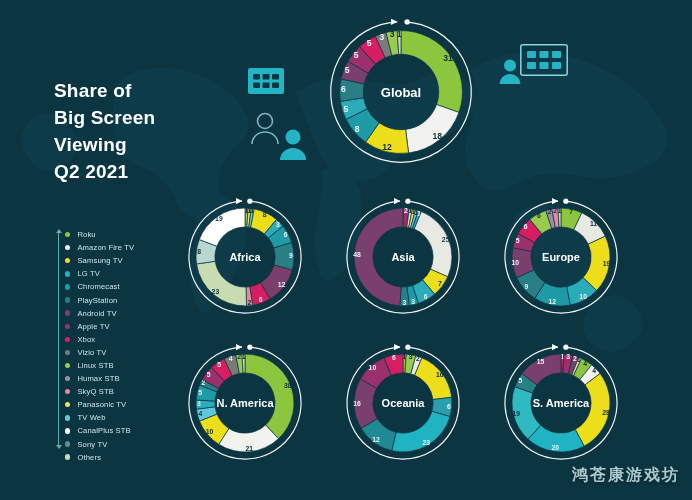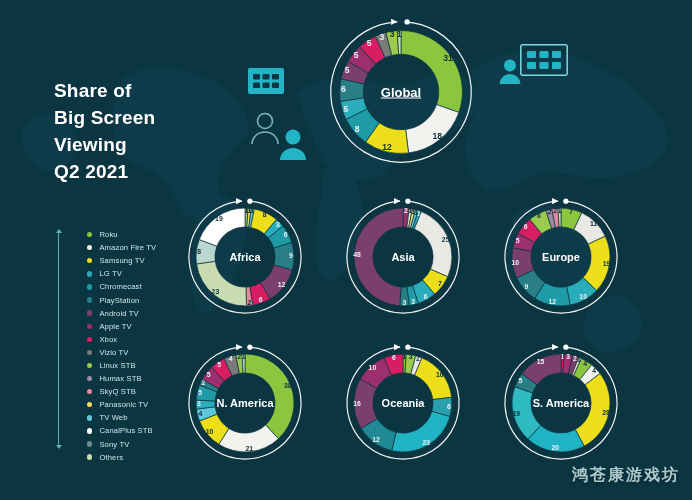--- a/index.html
+++ b/index.html
@@ -9,21 +9,21 @@
     font-family:"Liberation Sans", sans-serif;
     position:relative;
   }
   #stage{position:absolute;inset:0;}
   .worldmap{position:absolute;inset:0;opacity:.32;}
   .title{
     position:absolute;left:54px;top:78px;
     color:#ffffff;font-weight:bold;font-size:19px;line-height:1.42;
     letter-spacing:.2px;
   }
-  .legend{position:absolute;left:58px;top:228px;padding-left:22px;}
+  .legend{position:absolute;left:58px;top:228px;}
   .legend-rail{
     position:absolute;left:0;top:2px;width:1px;height:218px;
     background:#7fd8d0;opacity:.75;
   }
   .legend-rail:before{
     content:"";position:absolute;left:-2.5px;top:-1px;width:0;height:0;
     border-left:3px solid transparent;border-right:3px solid transparent;
     border-bottom:4px solid #7fd8d0;
   }
   .legend-rail:after{
@@ -236,21 +236,21 @@
         <text x="29.031469238378243" y="37.813957923792245" class="seg-val lt" style="font-size:8.584px">5</text>
         <path d="M32.62161356722841 28.610072304307174 A61.419999999999995 61.419999999999995 0 0 1 48.32887561705367 18.202063004844902 L58.22617658397274 39.7145206415312 A37.74 37.74 0 0 0 48.5747264087789 46.10980346409235 Z" fill="#d81e63" stroke="#0b3541" stroke-width="0.7"></path>
         <text x="42.11749376071955" y="25.88447032503702" class="seg-val lt" style="font-size:8.584px">5</text>
         <path d="M48.32887561705367 18.202063004844902 A61.419999999999995 61.419999999999995 0 0 1 59.01881931094335 14.435072188729755 L64.79469620310977 37.39986363403876 A37.74 37.74 0 0 0 58.22617658397274 39.7145206415312 Z" fill="#7a7a78" stroke="#0b3541" stroke-width="0.7"></path>
         <text x="54.81648097403394" y="19.561126042317902" class="seg-val lt" style="font-size:8.584px">3</text>
         <path d="M59.01881931094335 14.435072188729755 A61.419999999999995 61.419999999999995 0 0 1 70.21892914525307 12.696493548970771 L71.6766914025049 36.331580373463964 A37.74 37.74 0 0 0 64.79469620310977 37.39986363403876 Z" fill="#9bcb4e" stroke="#0b3541" stroke-width="0.7"></path>
         <text x="65.14623368040209" y="16.963088951469736" class="seg-val" style="font-size:8.584px">3</text>
         <path d="M70.21892914525307 12.696493548970771 A61.419999999999995 61.419999999999995 0 0 1 73.99999999999983 12.580000000000005 L73.99999999999989 36.26 A37.74 37.74 0 0 0 71.6766914025049 36.331580373463964 Z" fill="#c9dbb0" stroke="#0b3541" stroke-width="0.7"></path>
         <text x="72.22250922013768" y="16.307375458144527" class="seg-val" style="font-size:8.584px">1</text>
       </svg>
-      <div class="donut-label" style="font-size: 13px; text-decoration: underline;">Global</div>
+      <div class="donut-label" style="font-size: 13px;">Global</div>
     </div>
   <div class="donut" id="donut-1" style="left:186px;top:198px;width:118px;height:118px;text-decoration:underline;">
       <svg width="118" height="118" viewBox="0 0 118 118">
         <path d="M61.93343034741701 3.0268145770061423 A56.05 56.05 0 1 1 56.06656965258297 3.0268145770061423" class="ring-arrow"></path>
         <path d="M50.09014964664178 -0.11346501706314616 L56.29014964664178 3.086534982936854 L50.09014964664178 6.286534982936854 Z" fill="#ffffff"></path>
         <circle cx="63.885079381006236" cy="3.1632871719576627" r="2.6" fill="#ffffff"></circle>
         <path d="M59 10.030000000000001 A48.97 48.97 0 0 1 62.105869345581965 10.12859245317182 L60.90842574246603 28.970580904960997 A30.09 30.09 0 0 0 59 28.91 Z" fill="#9bcb4e" stroke="#0b3541" stroke-width="0.7"></path>
         <text x="60.46011949958107" y="13.003169119525822" class="seg-val" style="font-size:6.844px">1</text>
         <path d="M62.105869345581965 10.12859245317182 A48.97 48.97 0 0 1 65.1992324515065 10.423972815675953 L62.80916692803412 29.152079681921368 A30.09 30.09 0 0 0 60.90842574246603 28.970580904960997 Z" fill="#efe06a" stroke="#0b3541" stroke-width="0.7"></path>
         <text x="63.37447911285848" y="13.188382123186642" class="seg-val" style="font-size:6.844px">1</text>

